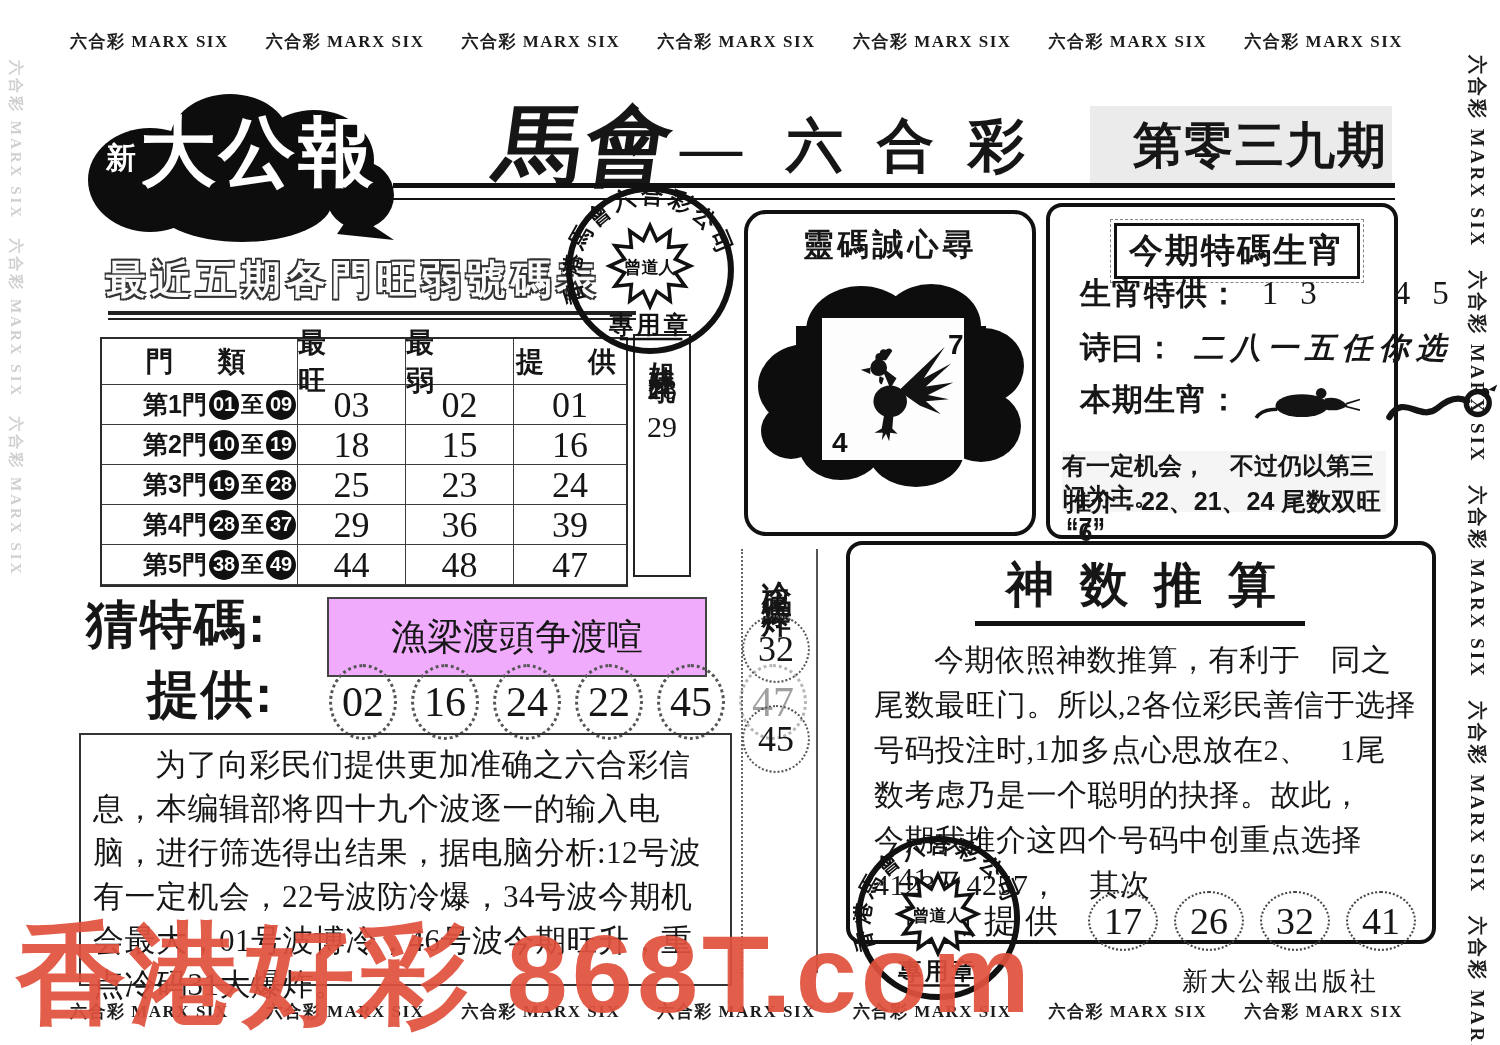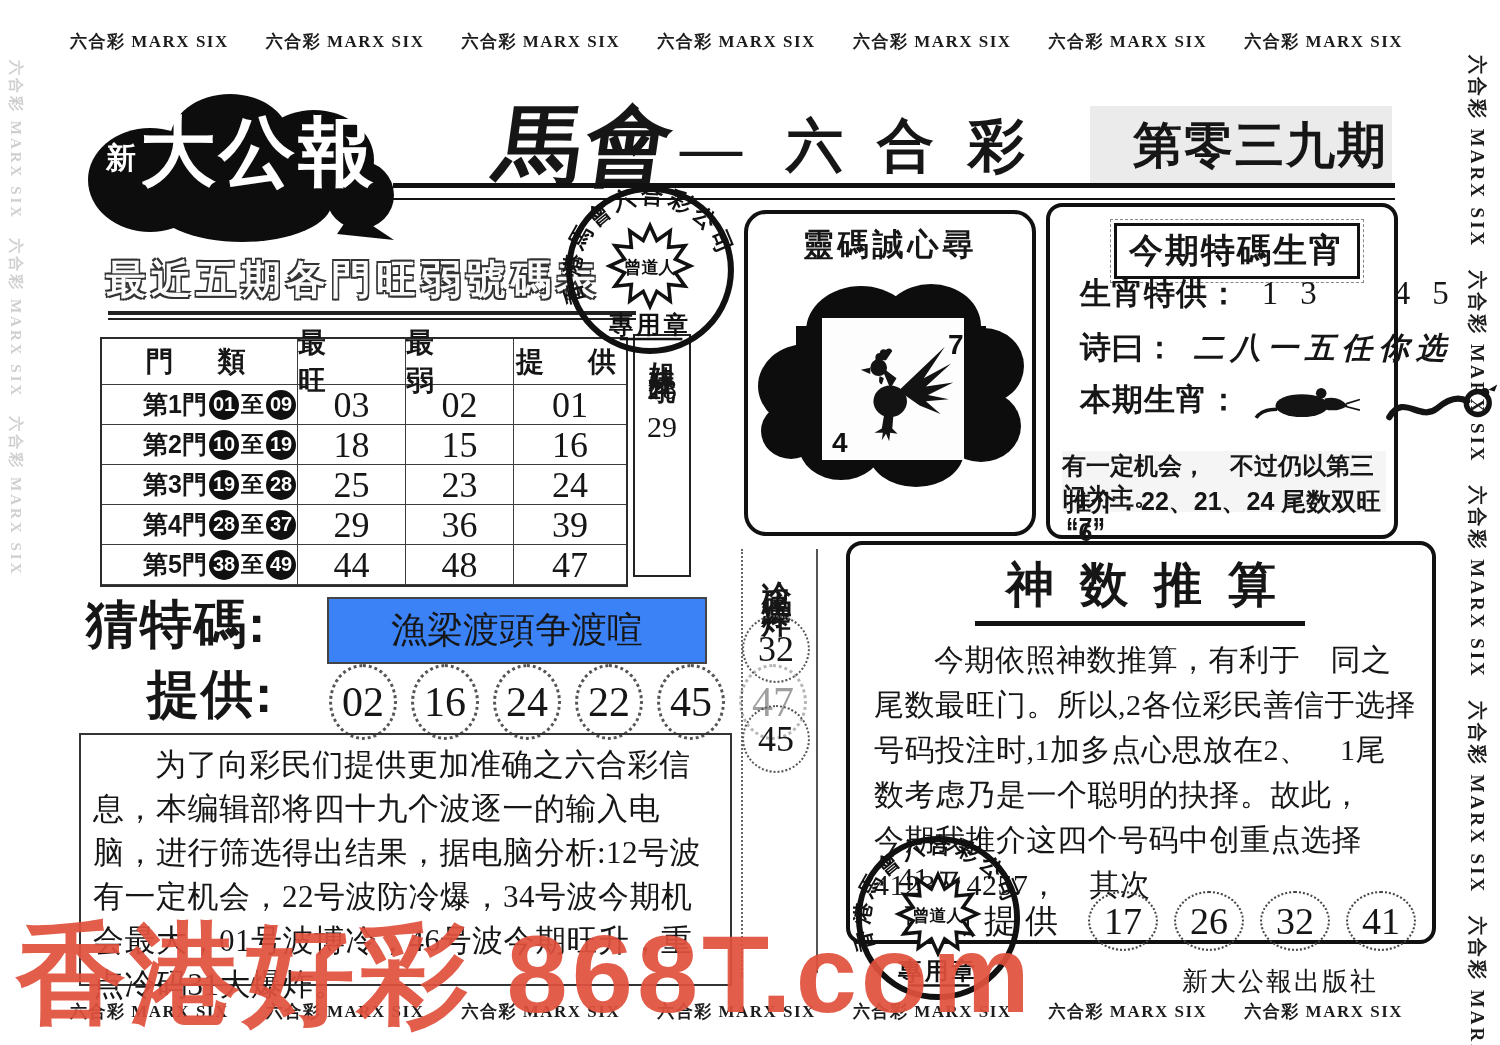--- a/index.html
+++ b/index.html
@@ -81,21 +81,21 @@
             align-items:center;justify-content:center;font-size:38px;}
   
   .cold{left:741px;top:549px;width:68px;height:428px;border-left:2px dotted #666;display:flex;
         flex-direction:column;align-items:center;box-sizing:border-box;padding-top:8px;}
   .cold-title{writing-mode:vertical-rl;text-orientation:upright;font-size:30px;font-weight:700;letter-spacing:9px;}
   .cold-circle{width:64px;height:64px;border:2.5px dotted #555;border-radius:50%;display:flex;
                align-items:center;justify-content:center;font-size:36px;margin-top:22px;}
   .v-rule{left:816px;top:549px;width:2px;height:424px;background:#555;}
   
   .g-label{left:86px;top:590px;font-size:52px;font-weight:900;font-family:"Liberation Sans",sans-serif;letter-spacing:2px;}
-  .g-phrase{left:327px;top:597px;width:380px;height:67px;border:2px solid #444;background:#3b82f6;
+  .g-phrase{left:327px;top:597px;width:380px;height:80px;border:2px solid #444;background:#f0abfc;
             display:flex;align-items:center;justify-content:space-around;font-size:36px;box-sizing:border-box;}
   .o-label{left:147px;top:660px;font-size:52px;font-weight:900;font-family:"Liberation Sans",sans-serif;letter-spacing:2px;}
   .o-circles{left:329px;top:664px;display:flex;gap:14px;}
   .o-circle{width:62px;height:70px;border:3px dotted #555;border-radius:50%;display:flex;
             align-items:center;justify-content:center;font-size:42px;}
   .o-muted{color:#9f9f9f;border-color:#b5b5b5;}
   
   .para{left:79px;top:733px;width:653px;height:253px;border:2.5px solid #343434;box-sizing:border-box;
         padding:8px 12px;font-size:31px;line-height:1.42;text-indent:2em;letter-spacing:.5px;}
   .publisher{left:1182px;top:964px;font-size:26px;letter-spacing:2px;}

